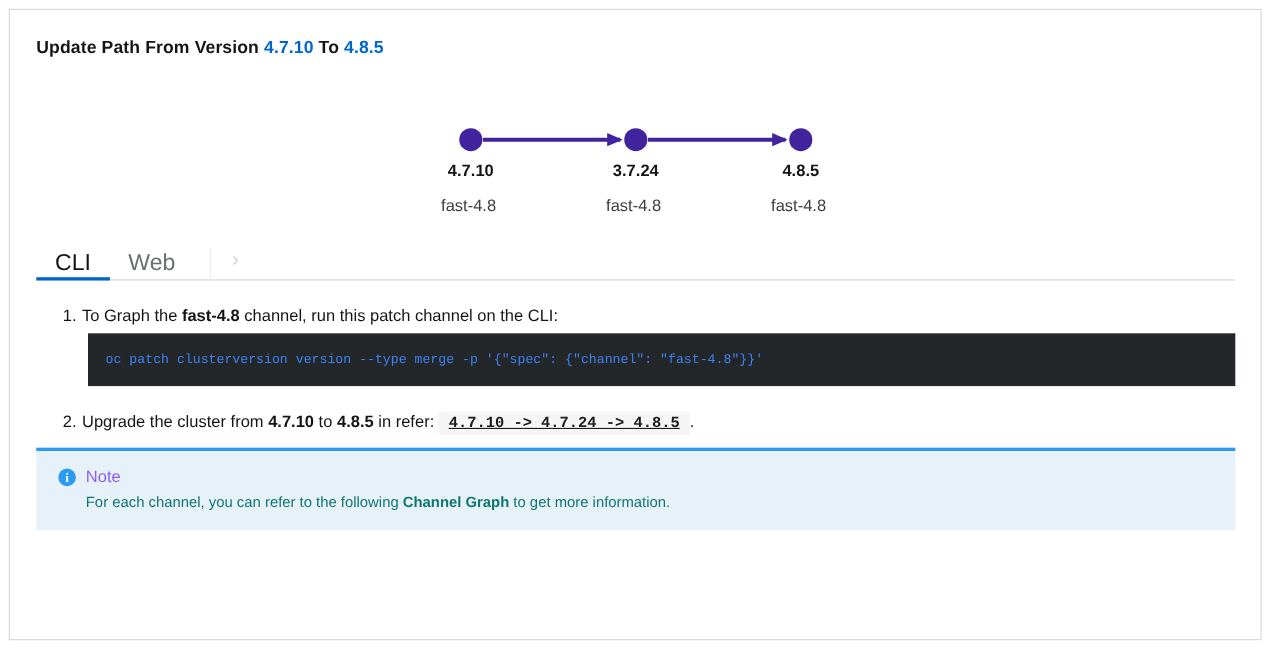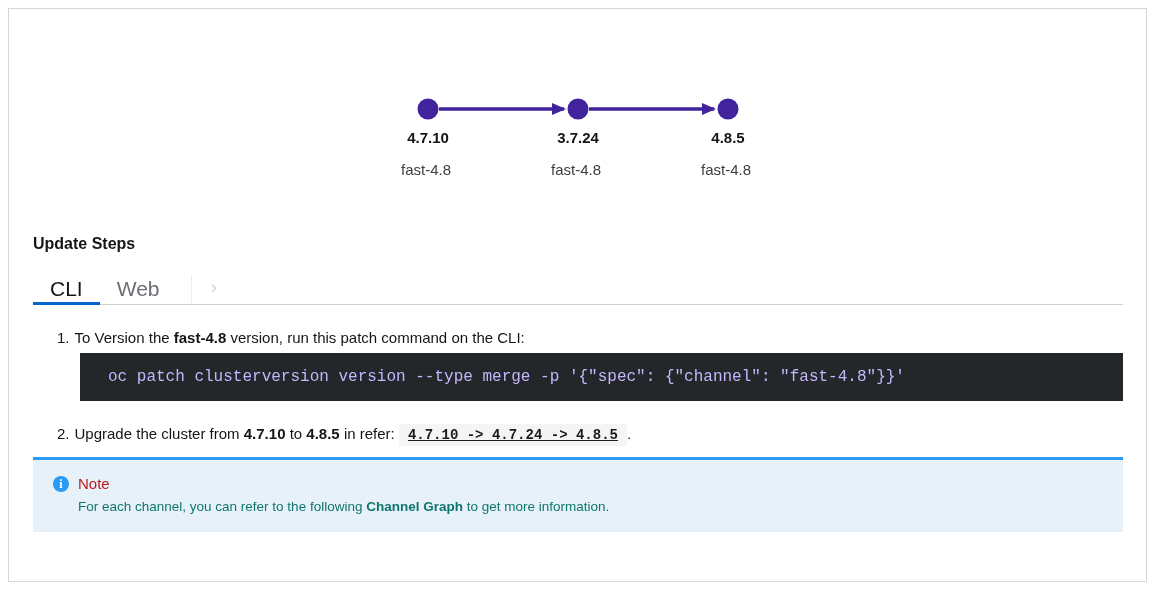--- a/index.html
+++ b/index.html
@@ -30,40 +30,43 @@
   .tab.active::after{content:"";position:absolute;left:0;right:0;bottom:-1px;
     height:3px;background:var(--blue);}
   .tab-overflow{margin-left:14px;border-left:1px solid #ececec;width:46px;
     display:flex;align-items:center;justify-content:center;color:#d2d2d2;
     font-size:19px;line-height:1;padding-bottom:6px;}
   
   .step{margin-top:24px;font-size:15px;}
   .step-text{margin-left:24px;}
   .step-num{margin-right:5px;}
   .b{font-weight:700;}
-  .code-block{margin:7px 0 0 47px;background:var(--code-bg);color:#c4b5fd;
-    font-family:"Liberation Mono",monospace;font-size:16px;line-height:18px;
-    padding:15px 28px;white-space:pre;overflow:hidden;}
+  .code-block{margin:7px 0 0 47px;background:var(--code-bg);color:#3b82f6;
+    font-family:"Liberation Mono",monospace;font-size:12px;line-height:18px;
+    padding:15px 16px;white-space:pre;overflow:hidden;}
   .inline-code{font-family:"Liberation Mono",monospace;font-size:14px;font-weight:700;
     background:var(--inline-code-bg);padding:3px 9px 3px 9px;border-radius:2px;color:#1b1b1b;text-decoration:underline;}
   
   .note{margin-top:14px;background:var(--note-bg);border-top:3px solid var(--info);
     padding:15px 16px 18px 20px;}
   .note-head{display:flex;align-items:center;}
   .info-icon{flex:0 0 auto;width:16px;height:16px;border-radius:50%;background:var(--info);
     color:#fff;display:inline-flex;align-items:center;justify-content:center;
     font-family:"Liberation Serif",serif;font-size:12px;font-weight:700;line-height:1;}
-  .note-title{margin-left:9px;font-size:15px;color:#b91c1c;}
+  .note-title{margin-left:9px;font-size:15px;color:#8b5cf6;}
   .note-body{margin:7px 0 0 25px;font-size:13.5px;color:#0f766e;}
 </style>
 </head>
 <body>
 
 <div class="card">
 
+  <div class="title">
+    <span>Update Path From Version </span><span class="ver">4.7.10</span><span> To </span><span class="ver">4.8.5</span>
+  </div>
 
   <div class="graph">
     <svg width="360" height="40">
       <defs>
         <marker id="arrow" markerUnits="userSpaceOnUse" markerWidth="15" markerHeight="13" refX="12" refY="6" orient="auto">
           <path d="M0,0 L14,6 L0,12 z" fill="#41239d"></path>
         </marker>
       </defs>
       <line x1="41" y1="20" x2="166" y2="20" stroke="#41239d" stroke-width="3.5" marker-end="url(#arrow)"></line>
       <line x1="191" y1="20" x2="316" y2="20" stroke="#41239d" stroke-width="3.5" marker-end="url(#arrow)"></line>
@@ -72,33 +75,32 @@
       <circle cx="330" cy="20" r="10.5" fill="#41239d"></circle>
     </svg>
     <span class="g-label g-version" style="left:30px">4.7.10</span>
     <span class="g-label g-version" style="left:180px">3.7.24</span>
     <span class="g-label g-version" style="left:330px">4.8.5</span>
     <span class="g-label g-channel" style="left:28px">fast-4.8</span>
     <span class="g-label g-channel" style="left:178px">fast-4.8</span>
     <span class="g-label g-channel" style="left:328px">fast-4.8</span>
   </div>
 
-  <div class="section-heading">Update Steps</div>
 
   <div class="tabs">
     <div class="tab active">CLI</div>
     <div class="tab">Web</div>
     <div class="tab-overflow">
       <span>›</span>
     </div>
   </div>
 
   <div class="step">
     <div class="step-text">
-      <span class="step-num">1.</span><span>To Version the </span><span class="b">fast-4.8</span><span> version, run this patch command on the CLI:</span>
+      <span class="step-num">1.</span><span>To Graph the </span><span class="b">fast-4.8</span><span> channel, run this patch channel on the CLI:</span>
     </div>
     <pre class="code-block">oc patch clusterversion version --type merge -p '{"spec": {"channel": "fast-4.8"}}'</pre>
   </div>
 
   <div class="step">
     <div class="step-text">
       <span class="step-num">2.</span><span>Upgrade the cluster from </span><span class="b">4.7.10</span><span> to </span><span class="b">4.8.5</span><span> in refer: </span><span class="inline-code">4.7.10 -&gt; 4.7.24 -&gt; 4.8.5</span><span>.</span>
     </div>
   </div>
 

